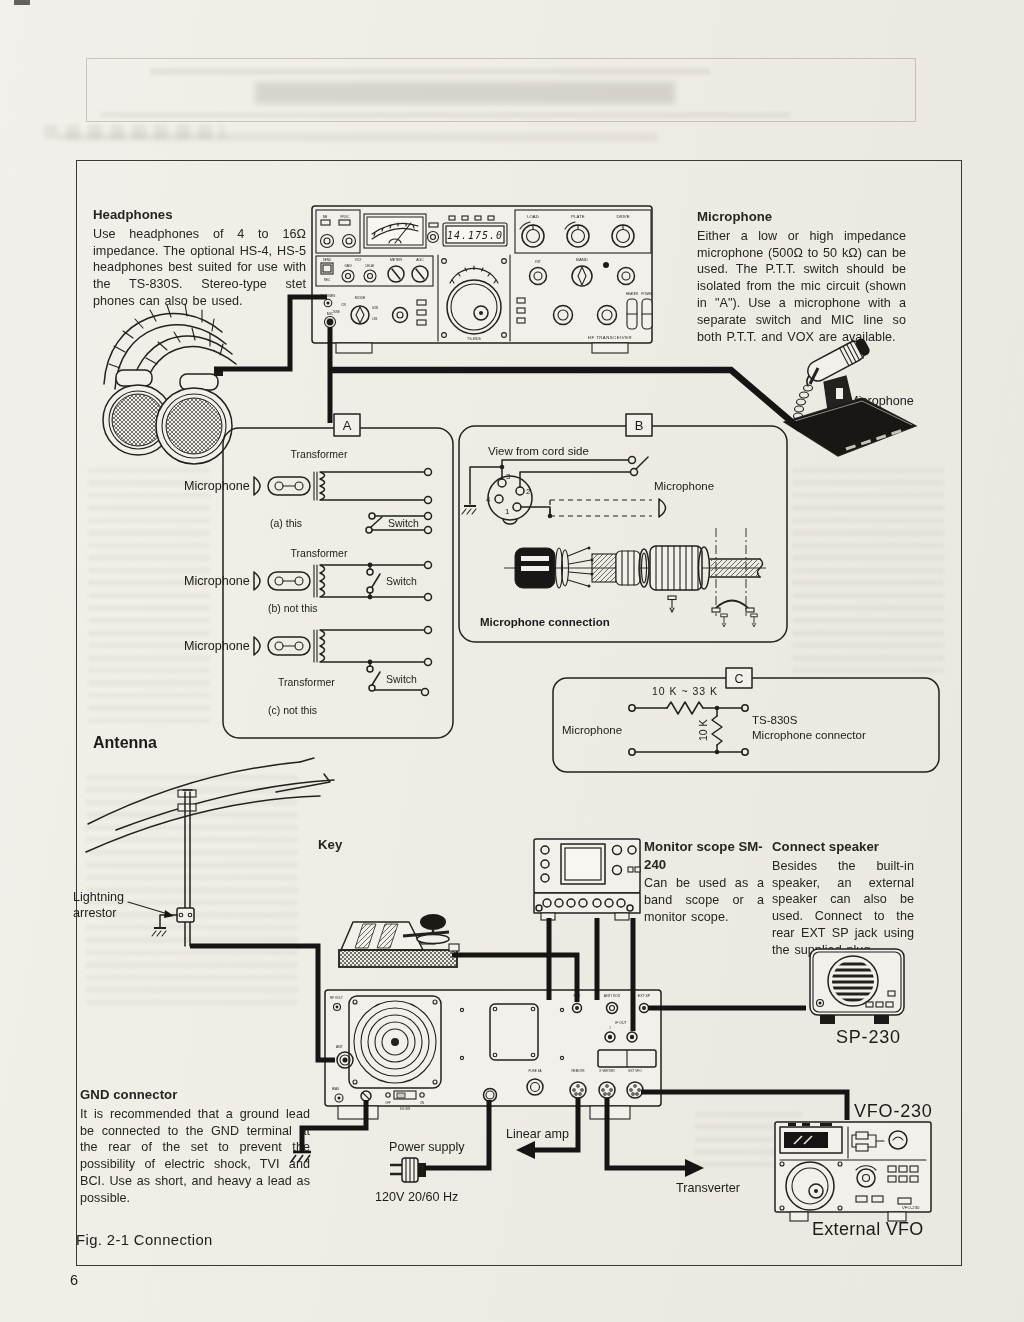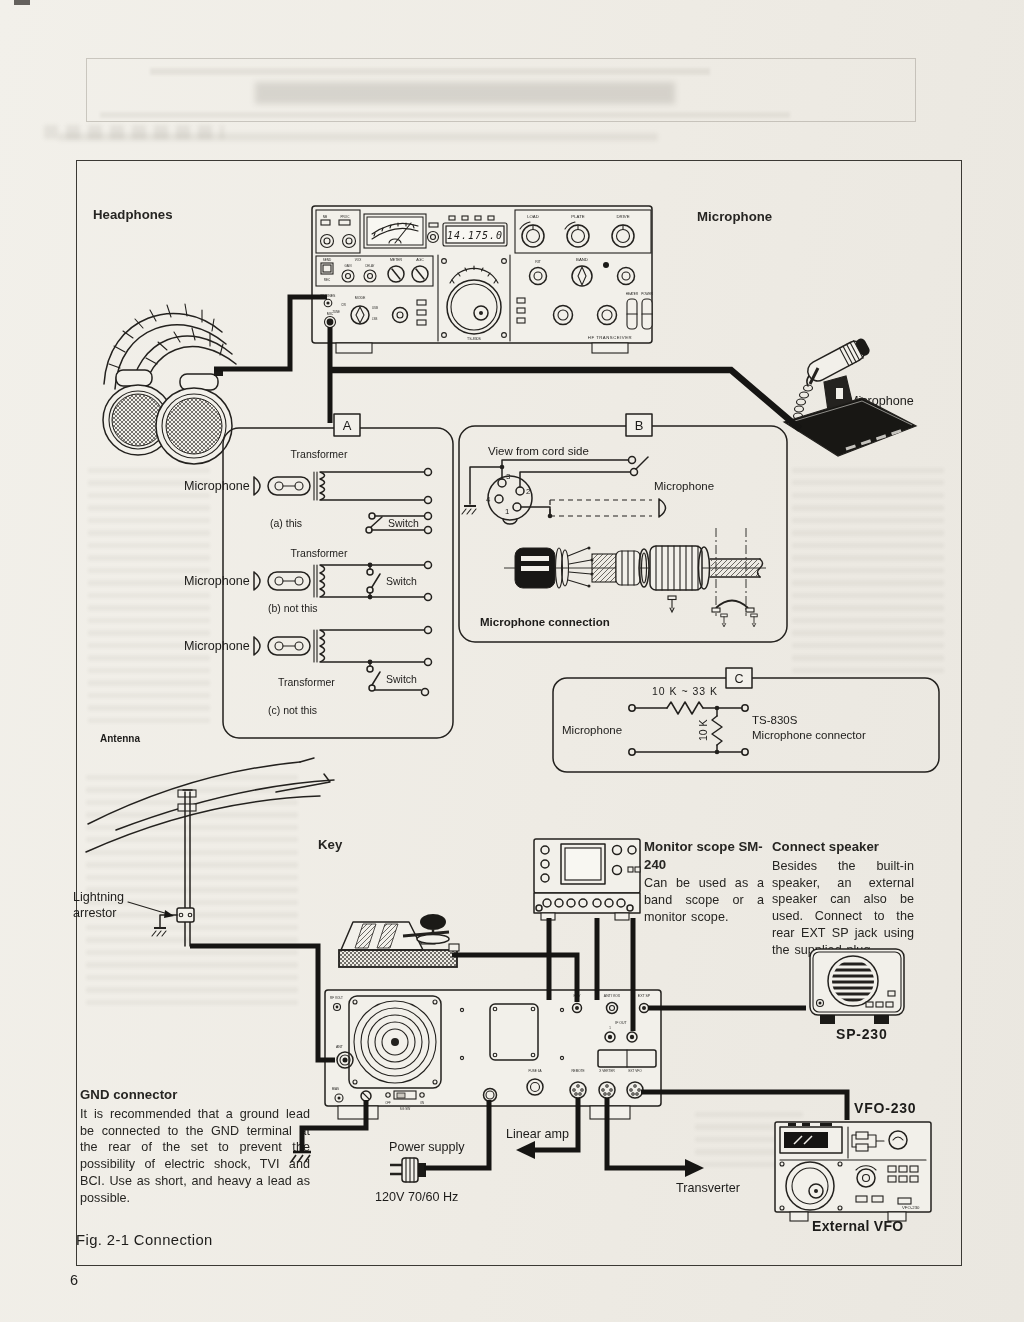--- a/index.html
+++ b/index.html
@@ -5,21 +5,21 @@
   *{margin:0;padding:0;box-sizing:border-box}
   html,body{background:#efece6}
   .page{position:relative;width:1024px;height:1322px;overflow:hidden;
         background:linear-gradient(100deg,#f2f0ea 0%,#eeebe4 55%,#eae7e0 100%);
         font-family:"Liberation Sans",sans-serif;color:#1d1c1a}
   .frame{position:absolute;left:76px;top:160px;width:886px;height:1106px;border:1.7px solid #3b3934}
   .note{position:absolute;text-align:justify;font-size:12.6px;line-height:1.34;color:#262522;letter-spacing:.05px;word-spacing:1.2px}
   .note .t{font-weight:bold;text-align:left;font-size:13.2px;margin-bottom:2px;word-spacing:0}
   .lbl{position:absolute;font-size:12.6px;color:#1d1c1a;white-space:pre-line;line-height:1.25}
   .lbl.b{font-weight:bold}
-  .lbl.big{font-size:14px;font-weight:bold;letter-spacing:.8px}
+  .lbl.big{font-size:18px;font-weight:normal;letter-spacing:.8px}
   .caption{position:absolute;left:76px;top:1232px;width:886px;text-align:left;font-weight:normal;font-size:14.8px;letter-spacing:.4px}
   .pageno{position:absolute;left:70px;top:1272px;font-size:14.5px}
   .topmark{position:absolute;left:14px;top:0;width:16px;height:5px;background:#34322e;opacity:.75}
   
   .ghost{position:absolute;pointer-events:none}
   .gh-box{left:86px;top:58px;width:830px;height:64px;border:1px solid rgba(110,104,94,.30)}
   .gh-bar1{left:150px;top:68px;width:560px;height:7px;background:#7a7468;opacity:.10;filter:blur(1.5px)}
   .gh-title{left:255px;top:82px;width:420px;height:22px;background:#5d5950;opacity:.17;filter:blur(3px)}
   .gh-bar2{left:100px;top:112px;width:690px;height:6px;background:#7a7468;opacity:.09;filter:blur(1.5px)}
   .gh-line{left:58px;top:133px;width:600px;height:8px;background:#7a7468;opacity:.10;filter:blur(2px)}
@@ -70,46 +70,48 @@
         <path d="M0,4 L4,0 M0,0 L4,4" stroke="#3d3b36" stroke-width=".7"></path>
       </pattern>
       <pattern id="dh" width="5" height="5" patternUnits="userSpaceOnUse">
         <path d="M0,5 L5,0" stroke="#4a4843" stroke-width=".8"></path>
       </pattern>
     </defs>
   </svg>
 
   <div class="note" style="left:93px;top:206px;width:213px">
     <div class="t">Headphones</div>
+    <div>Use headphones of 4 to 16Ω impedance. The optional HS-4, HS-5 headphones best suited for use with the TS-830S. Stereo-type stet phones can also be used.</div>
   </div>
   <div class="note" style="left:697px;top:208px;width:209px">
     <div class="t">Microphone</div>
+    <div>Either a low or high impedance microphone (500Ω to 50 kΩ) can be used. The P.T.T. switch should be isolated from the mic circuit (shown in "A"). Use a microphone with a separate switch and MIC line so both P.T.T. and VOX are available.</div>
   </div>
   <div class="note" style="left:318px;top:836px;width:207px">
     <div class="t">Key</div>
   </div>
   <div class="note" style="left:644px;top:838px;width:120px">
     <div class="t">Monitor scope SM-240</div>
     <div>Can be used as a band scope or a monitor scope.</div>
   </div>
   <div class="note" style="left:772px;top:838px;width:142px">
     <div class="t">Connect speaker</div>
     <div>Besides the built-in speaker, an external speaker can also be used. Connect to the rear EXT SP jack using the supplied plug.</div>
   </div>
   <div class="note" style="left:80px;top:1086px;width:230px">
     <div class="t">GND connector</div>
     <div>It is recommended that a ground lead be connected to the GND terminal at the rear of the set to prevent the possibility of electric shock, TVI and BCI. Use as short, and heavy a lead as possible.</div>
   </div>
 
-  <div class="lbl b" style="left:100px;top:733px;font-size:10px">Antenna</div>
+  <div class="lbl b" style="left:93px;top:733px;font-size:16px">Antenna</div>
   <div class="lbl" style="left:73px;top:890px">Lightning
 arrestor</div>
   <div class="lbl" style="left:848px;top:394px">Microphone</div>
   <div class="lbl" style="left:389px;top:1140px">Power supply</div>
-  <div class="lbl" style="left:375px;top:1190px">120V 70/60 Hz</div>
+  <div class="lbl" style="left:375px;top:1190px">120V 20/60 Hz</div>
   <div class="lbl" style="left:506px;top:1127px">Linear amp</div>
   <div class="lbl" style="left:676px;top:1181px">Transverter</div>
   <div class="lbl big" style="left:836px;top:1026px">SP-230</div>
   <div class="lbl big" style="left:854px;top:1100px">VFO-230</div>
   <div class="lbl big" style="left:812px;top:1218px;letter-spacing:.3px">External VFO</div>
 
   <div class="lbl" style="left:184px;top:479px">Microphone</div>
   <div class="lbl" style="left:184px;top:574px">Microphone</div>
   <div class="lbl" style="left:184px;top:639px">Microphone</div>
 

